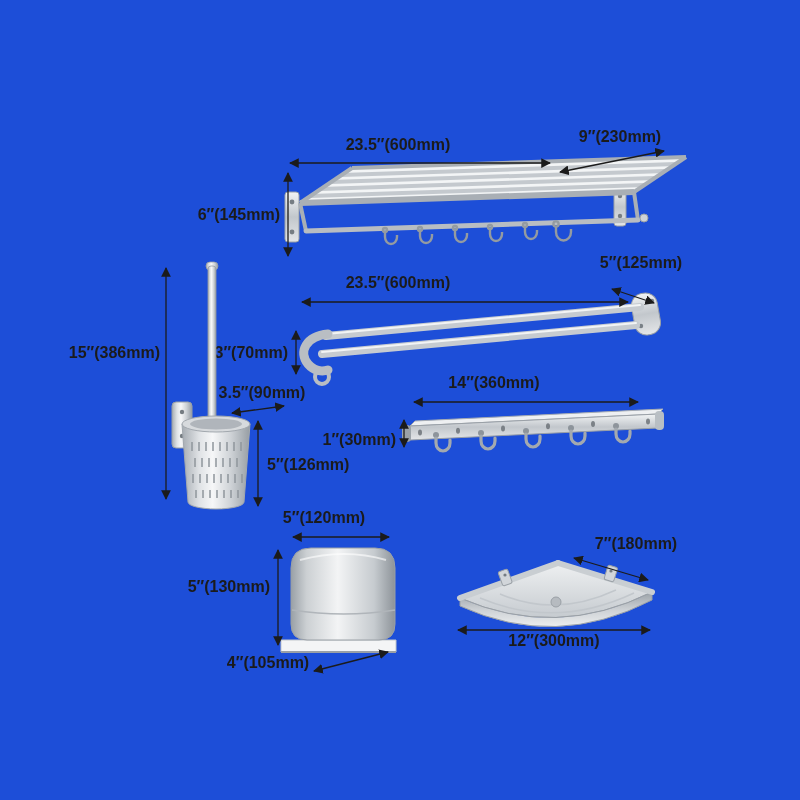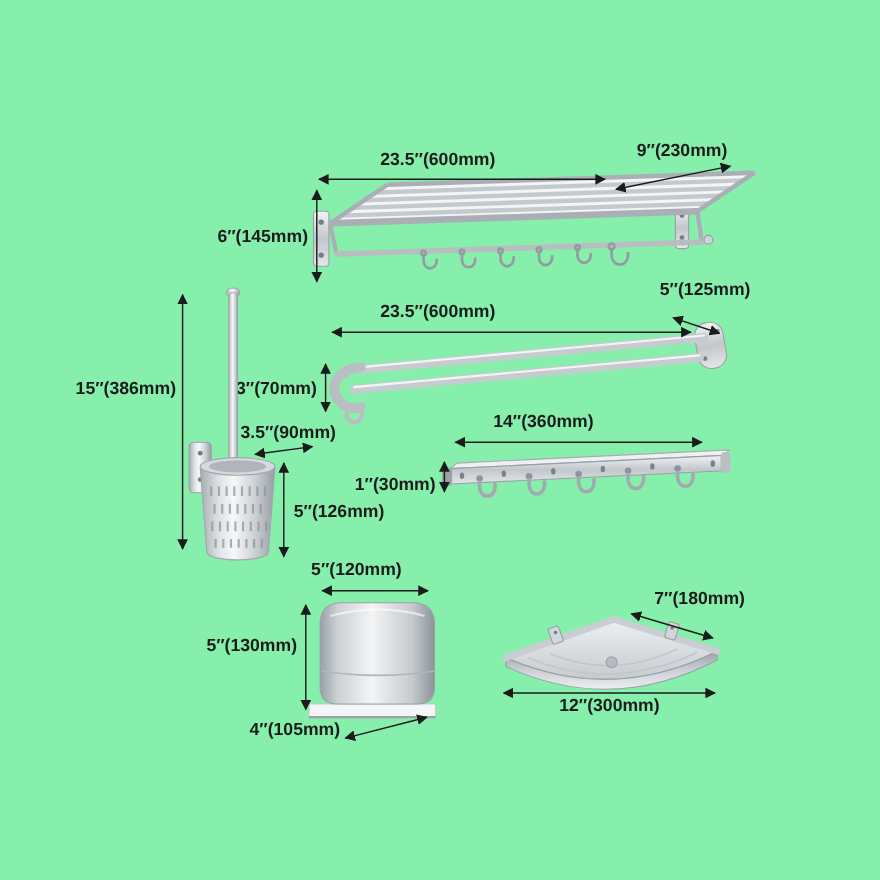--- a/index.html
+++ b/index.html
@@ -1,16 +1,16 @@
 <!DOCTYPE html>
 <html><head>
 <meta charset="utf-8">
 <style>
   html,body{margin:0;padding:0;background:#ffffff;}
-  .canvas{position:relative;width:800px;height:800px;background:#86efac;overflow:hidden;}
+  .canvas{position:relative;width:800px;height:800px;background:#1d4ed8;overflow:hidden;}
   svg{position:absolute;left:0;top:0;}
   text.dim-label{
     font-family:"Liberation Sans", sans-serif;
     font-size:16px;
     font-weight:600;
     fill:#1b1b1b;
   }
   .dim-line{
     stroke:#1b1b1b;
     stroke-width:1.3;

